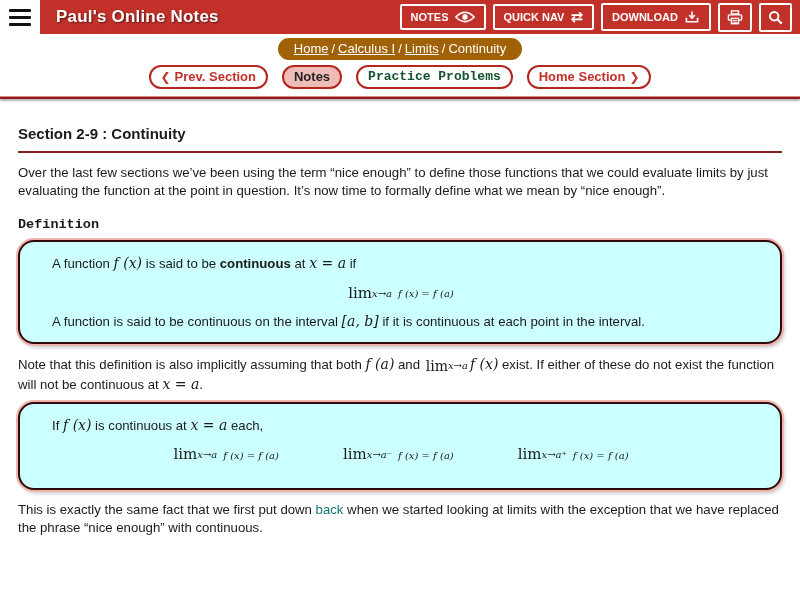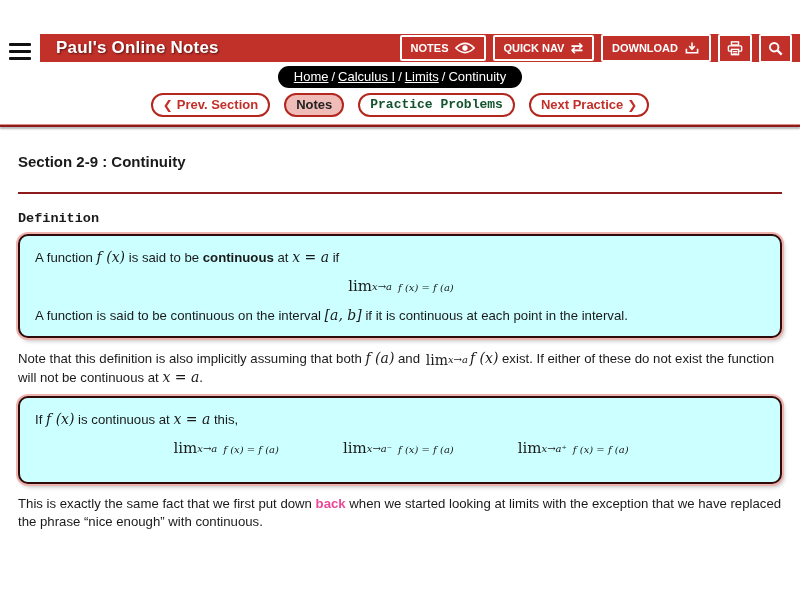--- a/index.html
+++ b/index.html
@@ -1,70 +1,70 @@
 <!DOCTYPE html>
 <html><head>
 <meta charset="utf-8">
 <style>
   * { margin:0; padding:0; box-sizing:border-box; }
   html,body { width:800px; height:600px; overflow:hidden; background:#fff;
     font-family:"Liberation Sans","DejaVu Sans",sans-serif; color:#1a1a1a; }
 
   
-  .topbar { display:flex; height:28px;margin-top:34px; }
+  .topbar { display:flex; height:34px; }
   .menu-block { width:40px; background:#fff; display:flex; align-items:flex-start; justify-content:center; padding-top:9px; cursor:pointer; }
   .hamburger { width:22px; }
   .hamburger div { height:3px; background:#111; margin:0 0 4px 0; border-radius:1px; }
   .redbar { flex:1; background:#C2302A; display:flex; align-items:center; }
   .site-title { color:#fff; font-weight:bold; font-size:17px; margin-left:16px;
     text-shadow:1px 1px 2px rgba(0,0,0,.55); letter-spacing:.2px; }
   .hdr-btns { margin-left:auto; display:flex; align-items:center; gap:7px; padding-right:8px; }
   .hdr-btn { border:2px solid #fff; border-radius:2px; color:#fff; font-weight:bold; font-size:11px;
     padding:5px 9px; display:flex; align-items:center; gap:6px; cursor:pointer; white-space:nowrap; }
   .hdr-btn svg { display:block; }
   .hdr-btn .glyph { font-size:15px; line-height:10px; font-weight:bold; }
   .hdr-btn.square { padding:5px 7px; }
 
   
   .crumb-row { display:flex; justify-content:center; padding:4px 0 3px 0; }
-  .crumb-pill { background:#000000; color:#fff; border-radius:14px; padding:3px 16px 4px 16px; font-size:13px; }
+  .crumb-pill { background:#a16207; color:#fff; border-radius:14px; padding:3px 16px 4px 16px; font-size:13px; }
   .crumb-pill a { color:#fff; text-decoration:underline; cursor:pointer; }
   .crumb-sep { padding:0 3px; }
 
   
   .nav-row { display:flex; justify-content:center; gap:14px; padding:2px 0 7px 0; align-items:center; }
   .nav-pill { border:2px solid #B3271F; border-radius:13px; background:#fff; font-weight:bold; font-size:13px;
     padding:2px 10px 3px 10px; cursor:pointer; white-space:nowrap; display:flex; align-items:center; gap:4px; }
   .nav-pill.red { color:#C2302A; }
   .nav-pill.blue { color:#14532d;font-family:Liberation Mono, monospace; }
   .nav-pill.current { background:#F0BCB8; color:#222; }
   .chev { font-size:12px; }
 
   .rule { height:3px; background:#8E1B1B; border-top:1px solid #D98D86; box-shadow:0 2px 2px rgba(0,0,0,.3); }
 
   
   .content { padding:26px 18px 0 18px; }
-  .section-title { font-size:15px; font-weight:bold; padding-bottom:22px; border-bottom:2px solid #8E1B1B; }
+  .section-title { font-size:15px; font-weight:bold; padding-bottom:9px; border-bottom:2px solid #8E1B1B; }
   p.body { font-size:13.2px; line-height:1.38; margin-top:11px; }
   .subhead { font-size:13.5px; font-weight:bold; margin-top:17px;font-family:Liberation Mono, monospace; }
 
   .mi, .math-body { font-family:"DejaVu Serif",serif; font-style:italic; font-size:14px; }
   .lim { display:inline-flex; flex-direction:row; align-items:center; vertical-align:middle; line-height:1; margin:0 2px; }
   .lim-word { font-family:"DejaVu Serif",serif; font-style:normal; font-size:14px; }
   .lim-sub { font-family:"DejaVu Serif",serif; font-style:italic; font-size:10px; margin-top:1px; }
 
-  .notebox { margin-top:8px; background:#CCFFFF; border:2px solid #2E0A0A; border-radius:10px;
-    box-shadow:0 0 0 2px #EFB3AD, 2px 3px 4px rgba(0,0,0,.25); padding:13px 15px; }
+  .notebox { margin-top:8px; background:#CCFFFF; border:2px solid #2E0A0A; border-radius:16px;
+    box-shadow:0 0 0 2px #EFB3AD, 2px 3px 4px rgba(0,0,0,.25); padding:13px 32px; }
   .box-line { font-size:13.2px; }
   .formula-row { display:flex; justify-content:center; gap:62px; margin:12px 0; }
   .formula { white-space:nowrap; }
   .formula .math-body { margin-left:4px; font-size:10px; }
   .formula .lim-word { font-size:15px; }
 
-  a.inline-link { color:#ec4899; font-weight:bold; text-decoration:none; cursor:pointer; }
+  a.inline-link { color:#0f766e; font-weight:normal; text-decoration:none; cursor:pointer; }
 </style>
 </head>
 <body>
 
 <div class="topbar">
   <div class="menu-block">
     <div class="hamburger">
         <div></div>
         <div></div>
         <div></div>
@@ -121,31 +121,32 @@
     <span class="chev">❮</span>
     <span>Prev. Section</span>
   </div>
   <div class="nav-pill current">
     <span>Notes</span>
   </div>
   <div class="nav-pill blue">
     <span>Practice Problems</span>
   </div>
   <div class="nav-pill red">
-    <span>Next Practice</span>
+    <span>Home Section</span>
     <span class="chev">❯</span>
   </div>
 </div>
 
 <div class="rule"></div>
 
 <div class="content">
 
   <h1 class="section-title">Section 2-9 : Continuity</h1>
 
+  <p class="body">Over the last few sections we’ve been using the term “nice enough” to define those functions that we could evaluate limits by just evaluating the function at the point in question. It’s now time to formally define what we mean by “nice enough”.</p>
 
   <div class="subhead">Definition</div>
 
   <div class="notebox">
     <p class="box-line"><span>A function </span><span class="mi">f (x)</span><span> is said to be </span><strong>continuous</strong><span> at </span><span class="mi">x = a</span><span> if</span></p>
     <div class="formula-row">
       <span class="formula"><span class="lim">
             <span class="lim-word">lim</span>
             <span class="lim-sub">x→a</span>
           </span><span class="math-body">f (x) = f (a)</span></span>
@@ -154,21 +155,21 @@
   </div>
 
   <p class="body"><span>Note that this definition is also implicitly assuming that both </span><span class="mi">f (a)</span><span> and </span><span class="lim">
         <span class="lim-word">lim</span>
         <span class="lim-sub">x→a</span>
       </span><span class="mi">f (x)</span><span> exist. If either of these do not exist the function will not be continuous at </span><span class="mi">x = a</span><span>.</span></p>
 
 
 
   <div class="notebox">
-    <p class="box-line"><span>If </span><span class="mi">f (x)</span><span> is continuous at </span><span class="mi">x = a</span><span> this,</span></p>
+    <p class="box-line"><span>If </span><span class="mi">f (x)</span><span> is continuous at </span><span class="mi">x = a</span><span> each,</span></p>
     <div class="formula-row">
       <span class="formula"><span class="lim">
             <span class="lim-word">lim</span>
             <span class="lim-sub">x→a</span>
           </span><span class="math-body">f (x) = f (a)</span></span>
       <span class="formula"><span class="lim">
             <span class="lim-word">lim</span>
             <span class="lim-sub">x→a⁻</span>
           </span><span class="math-body">f (x) = f (a)</span></span>
       <span class="formula"><span class="lim">

